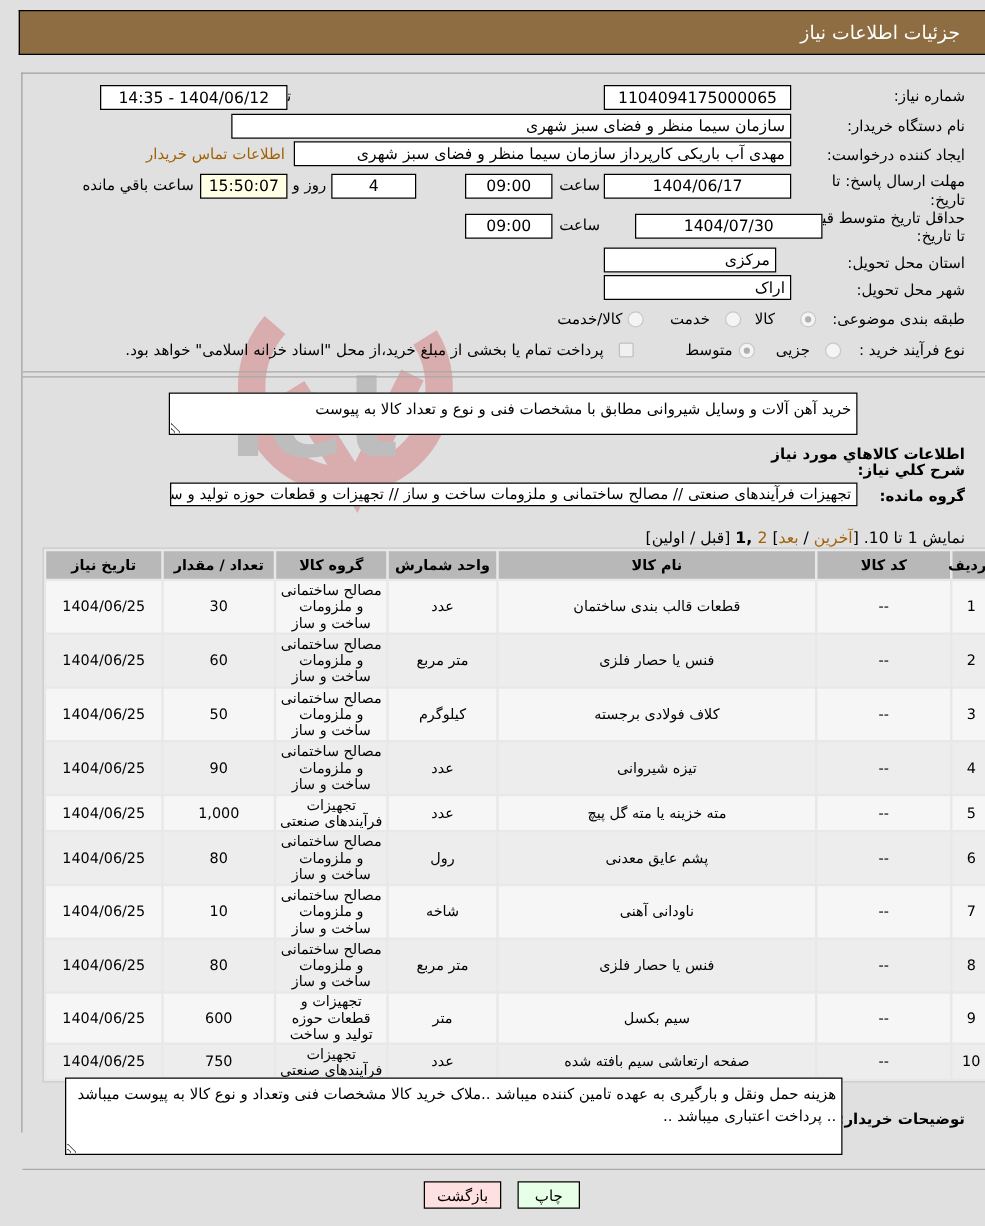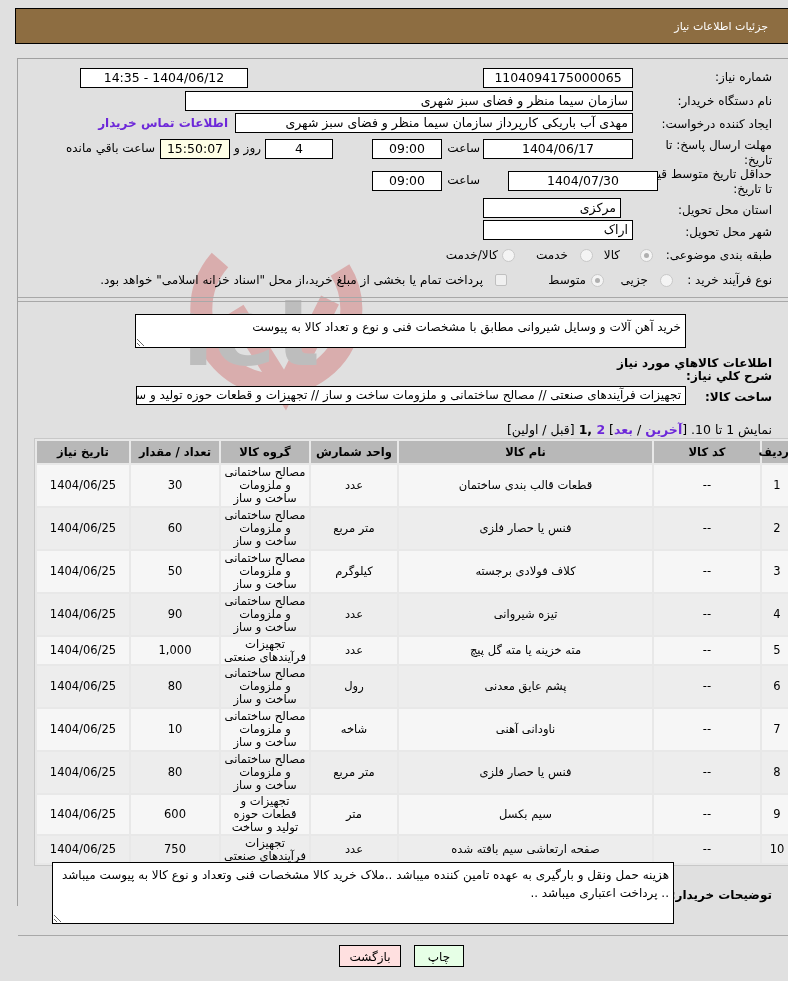--- a/index.html
+++ b/index.html
@@ -8,37 +8,37 @@
       width: 788px; height: 981px; overflow: hidden;
       background: #e0e0e0;
       font-family: "DejaVu Sans", sans-serif;
       font-size: 12px; color: #000;
       position: relative;
       direction: rtl;
     }
     .header-bar {
       position: absolute; left: 15px; top: 8px; width: 773px; height: 36px;
       background: #8d6d41; border: 1px solid #000; border-right: none;
-      color: #fff; font-size: 11px;
+      color: #fff; font-size: 15px;
       display: flex; align-items: center; padding-right: 20px;
     }
     .panel {
       position: absolute; left: 17px; top: 58px; width: 771px; height: 848px;
       border-top: 1px solid #a0a0a0; border-left: 1px solid #a0a0a0;
     }
     .lbl { position: absolute; font-size: 12px; white-space: nowrap; }
     .box {
       position: absolute; background: #fff; border: 1px solid #000;
       height: 20px; font-size: 12.5px; line-height: 18px;
       white-space: nowrap; overflow: hidden; padding: 0 4px;
     }
     .box.center { text-align: center; }
     .box.right { text-align: right; }
     .box.cream { background: #ffffe6; }
-    .link { color: #6d28d9; font-weight: bold; }
+    .link { color: #a16207; }
     .radio {
       position: absolute; width: 13px; height: 13px; border-radius: 50%;
       border: 1px solid #c8c8c8; background: #f4f4f4;
     }
     .radio.checked::after {
       content: ""; position: absolute; left: 3px; top: 3px; width: 5px; height: 5px;
       border-radius: 50%; background: #b0b0b0;
     }
     .checkbox {
       position: absolute; width: 12px; height: 12px; border: 1px solid #c0c0c0;
@@ -86,21 +86,21 @@
 
 <svg class="watermark" viewBox="0 0 580 190">
   <path d="M30 20 A75 75 0 1 0 150 30" fill="none" stroke="#c44" stroke-width="22"></path>
   <path d="M45 70 L95 150 L140 60" fill="none" stroke="#c44" stroke-width="20"></path>
   <text x="130" y="125" font-family="DejaVu Sans, sans-serif" font-size="92" font-weight="bold" fill="#777">AriaTender.net</text>
 </svg>
 
 <span class="lbl" style="right:16px; top:70px;">شماره نیاز:</span>
 <div class="box center" style="left:483px; top:68px; width:150px;">1104094175000065</div>
 <span class="lbl" style="right:555px; top:70px;">تاریخ و ساعت اعلان عمومی:</span>
-<div class="box center" style="left:80px; top:68px; width:168px;">1404/06/12 - 14:35</div>
+<div class="box center" style="left:80px; top:68px; width:150px;">1404/06/12 - 14:35</div>
 
 <span class="lbl" style="right:16px; top:94px;">نام دستگاه خریدار:</span>
 <div class="box right" style="left:185px; top:91px; width:448px;">سازمان سیما منظر و فضای سبز شهری</div>
 
 <span class="lbl" style="right:16px; top:117px;">ایجاد کننده درخواست:</span>
 <div class="box right" style="left:235px; top:113px; width:398px;">مهدی آب باریکی کارپرداز سازمان سیما منظر و فضای سبز شهری</div>
 <span class="lbl link" style="right:560px; top:116px;">اطلاعات تماس خریدار</span>
 
 <span class="lbl" style="right:16px; top:138px;">مهلت ارسال پاسخ: تا</span>
 <span class="lbl" style="right:16px; top:153px;">تاریخ:</span>
@@ -140,21 +140,21 @@
 <span class="lbl" style="right:305px; top:273px;">پرداخت تمام یا بخشی از مبلغ خرید،از محل "اسناد خزانه اسلامی" خواهد بود.</span>
 
 <div class="hr" style="left:18px; top:297px; width:770px;"></div>
 <div class="hr" style="left:18px; top:301px; width:770px;"></div>
 
 <span class="lbl bold" style="right:16px; top:325px;margin-top:44px;">شرح کلي نياز:</span>
 <textarea class="ta" style="left: 135px; top: 314px; width: 551px; height: 34px;" readonly="">خرید آهن آلات و وسایل شیروانی مطابق با مشخصات فنی و نوع و تعداد کالا به پیوست</textarea>
 
 <span class="lbl bold" style="right:16px; top:356px;margin-left:22px;">اطلاعات کالاهاي مورد نياز</span>
 
-<span class="lbl bold" style="right:16px; top:390px;">ساخت کالا:</span>
+<span class="lbl bold" style="right:16px; top:390px;">گروه مانده:</span>
 <div class="box right" style="left:136px; top:386px; width:550px; height:19px; line-height:17px; font-size:12px;">تجهیزات فرآیندهای صنعتی // مصالح ساختمانی و ملزومات ساخت و ساز // تجهیزات و قطعات حوزه تولید و سا</div>
 
 <div class="lbl" style="right:16px; top:422px; font-size:12.5px;">
   <span>نمایش 1 تا 10. [</span><span class="link">آخرین</span><span> / </span><span class="link">بعد</span><span>] </span><span class="link">2</span><span class="bold"> ,1</span><span> [قبل / اولین]</span>
 </div>
 
 <table class="grid">
   <colgroup>
     <col style="width:30px">
       <col style="width:106px">

